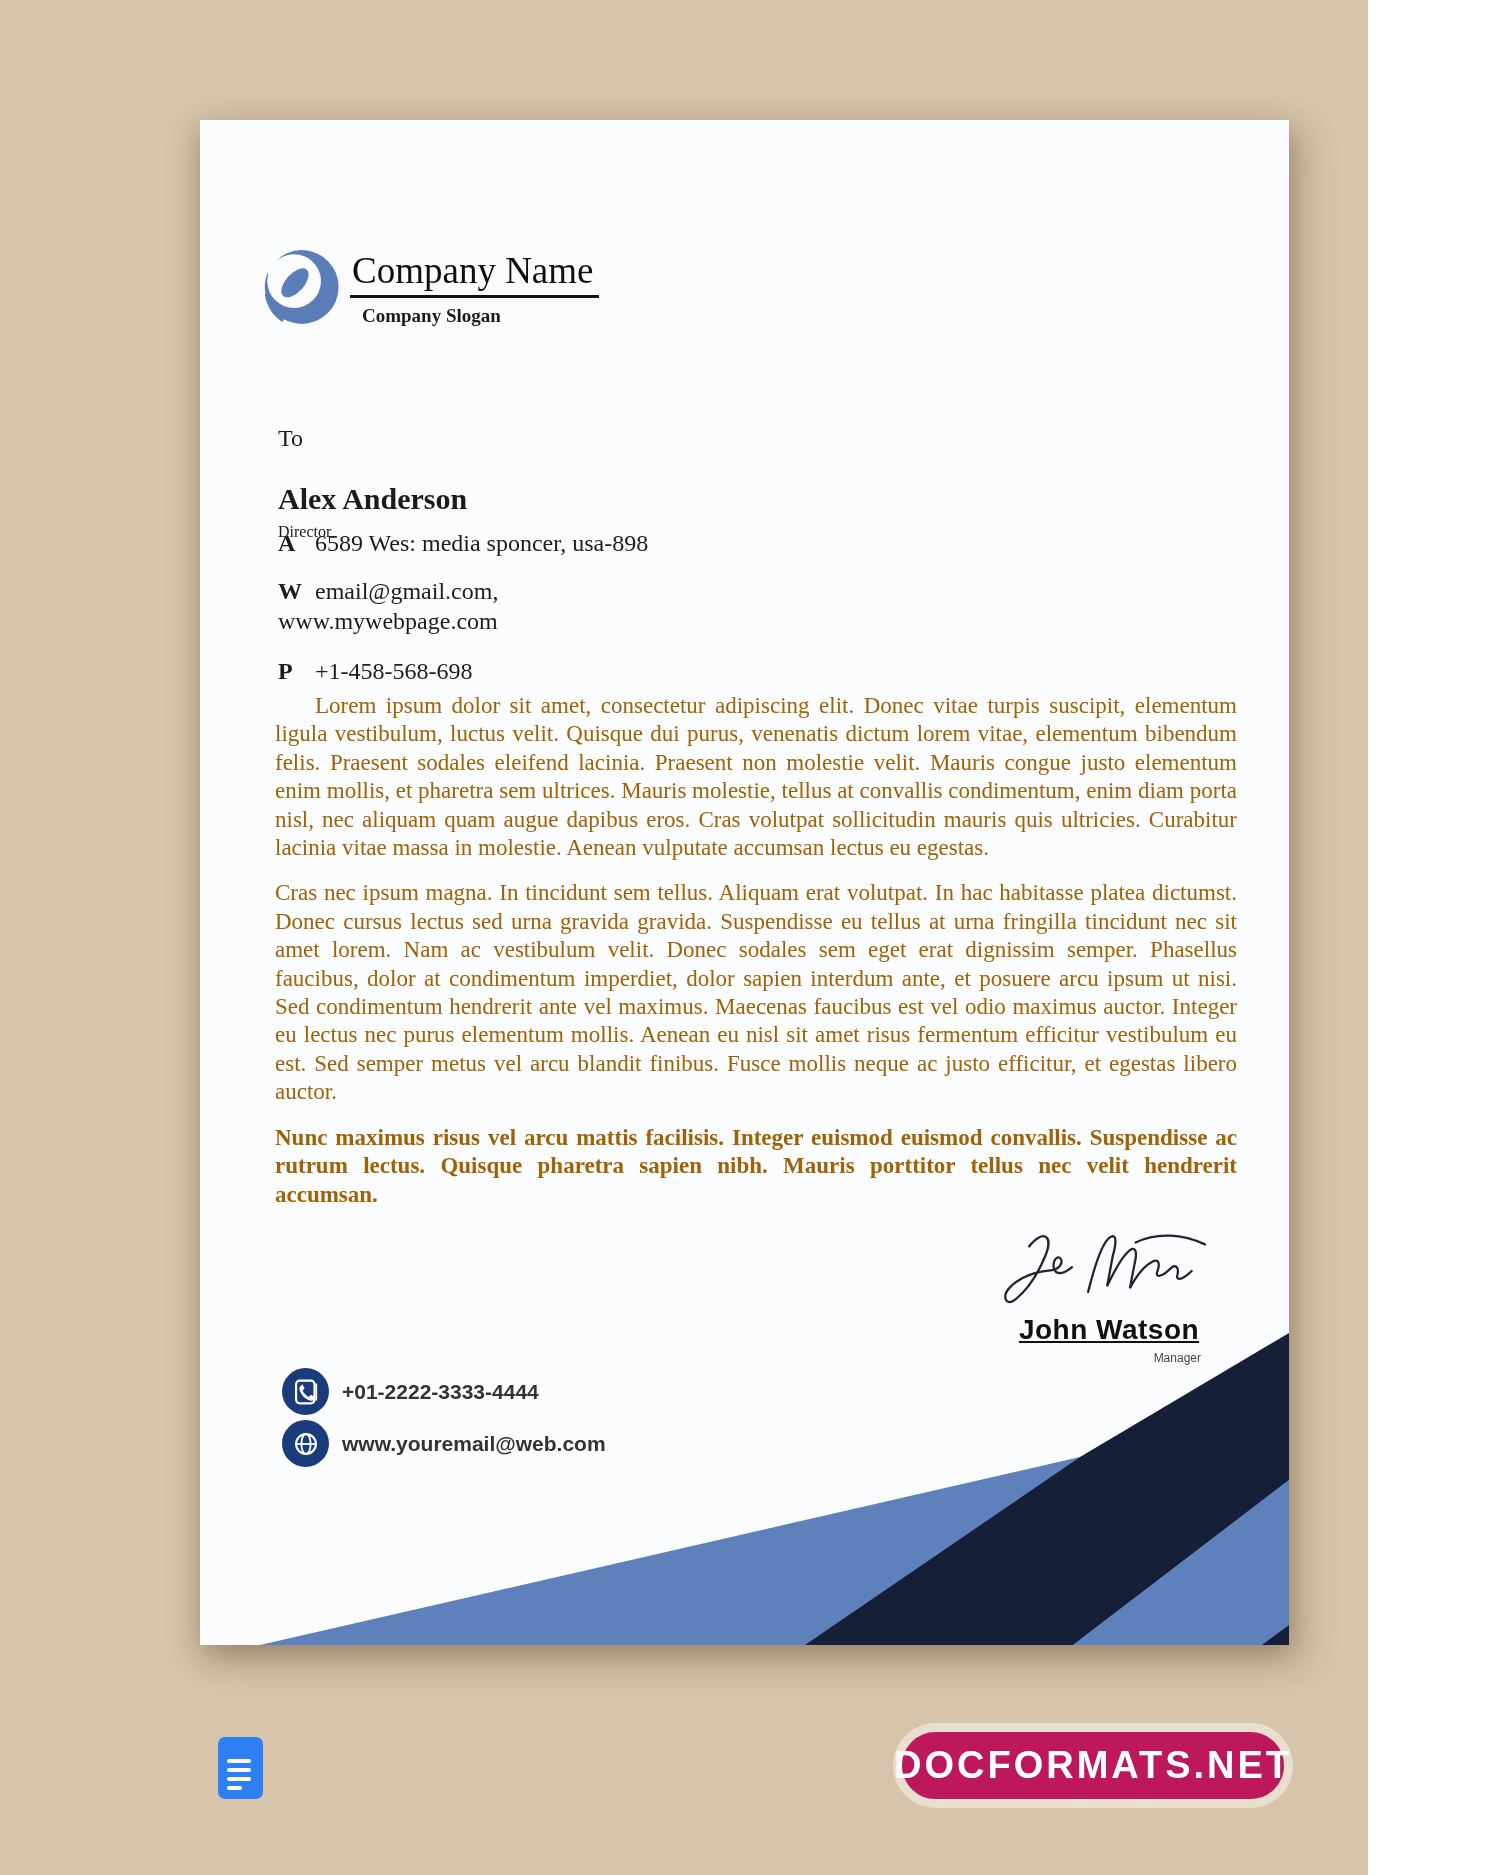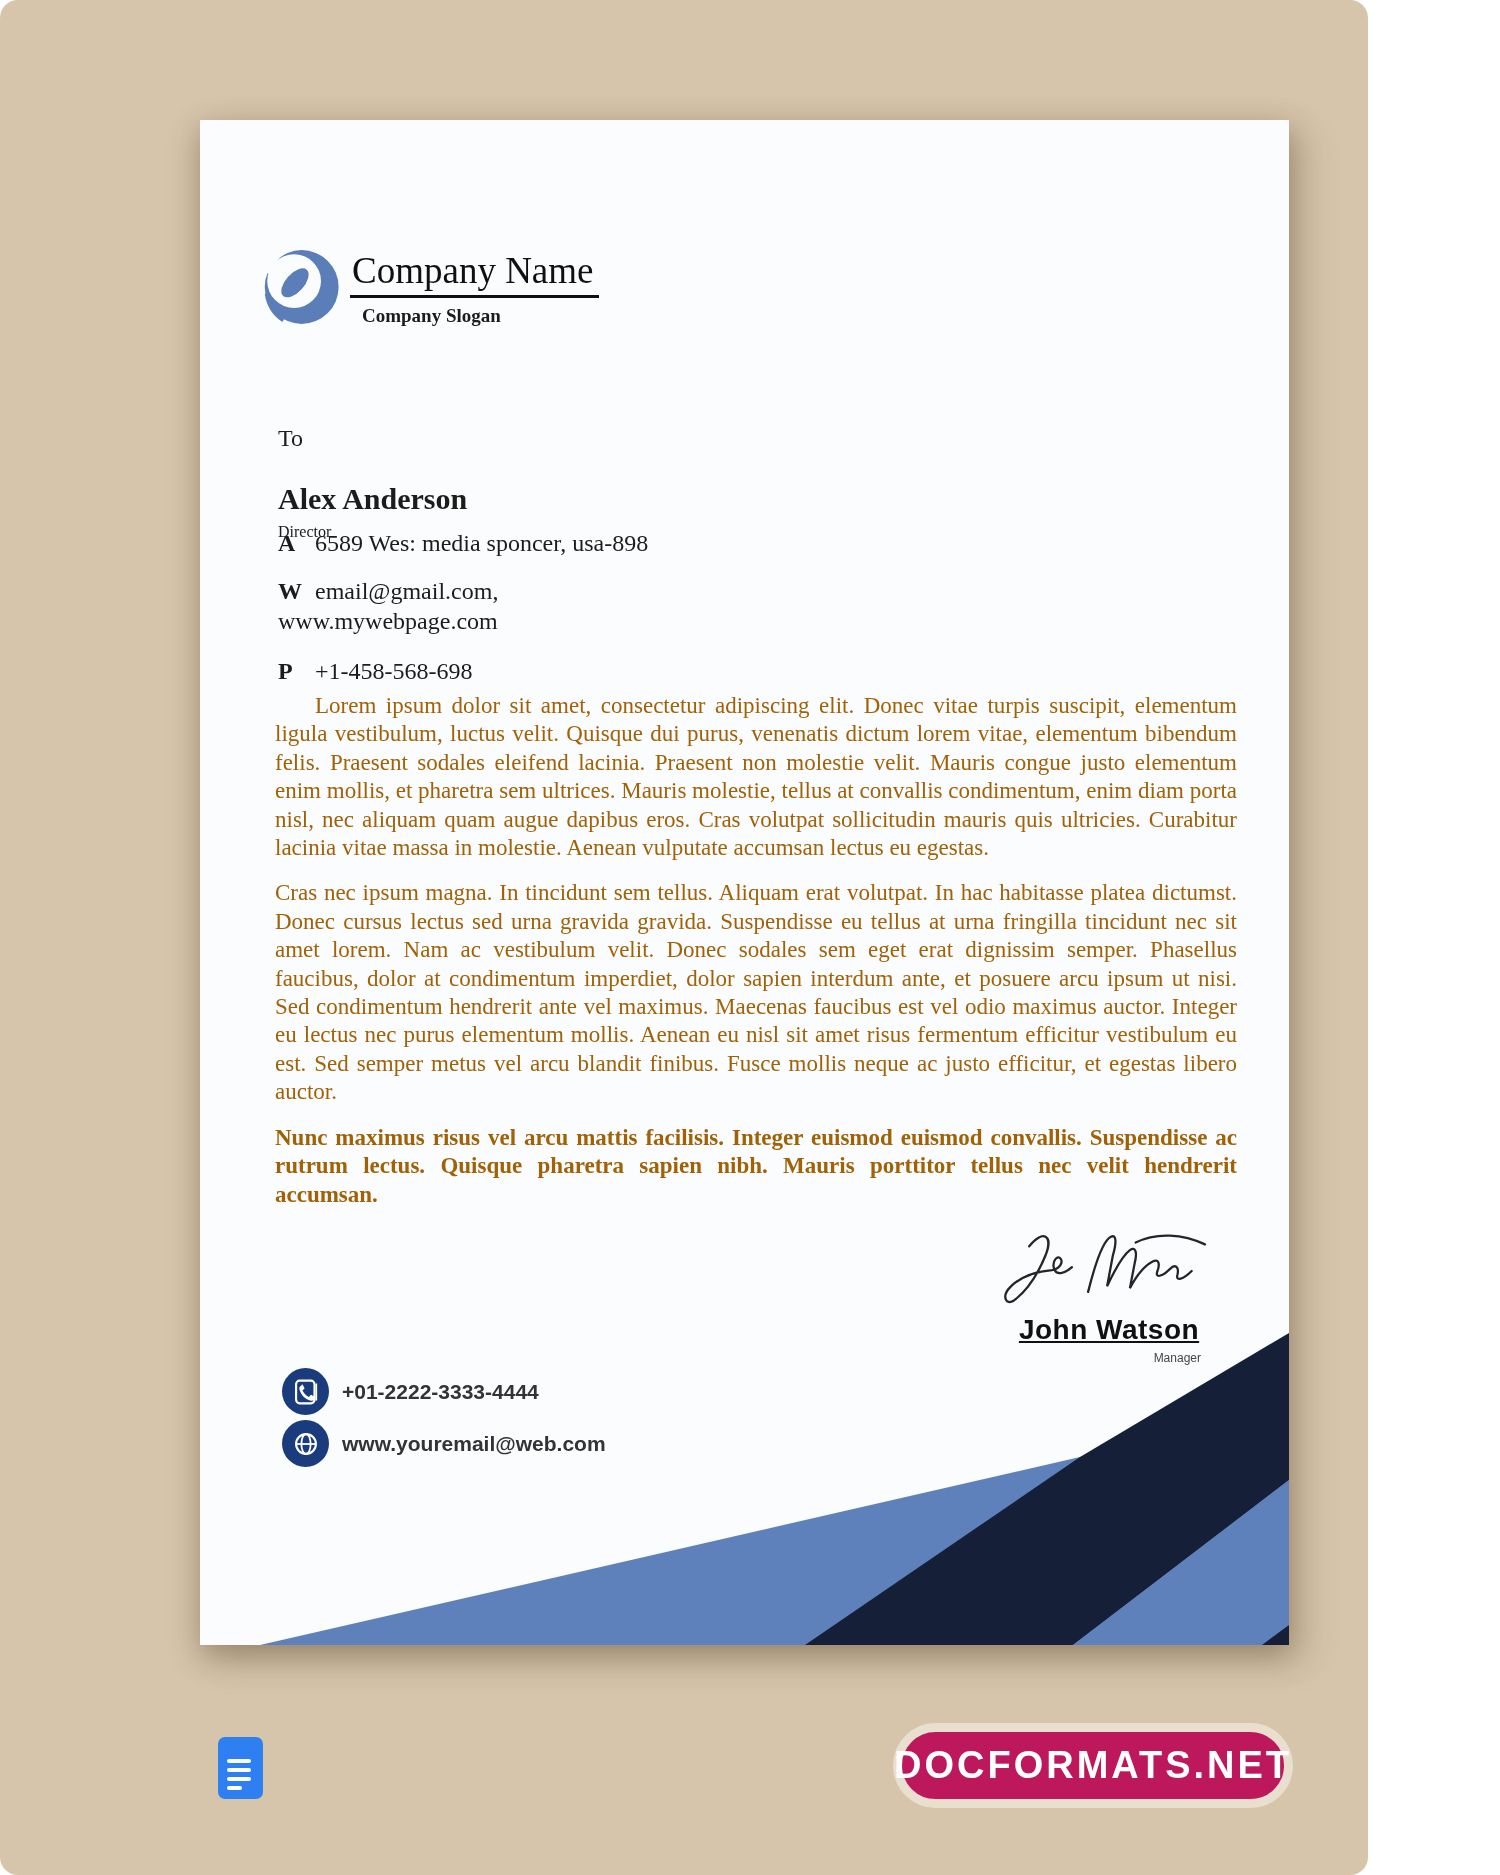--- a/index.html
+++ b/index.html
@@ -1,18 +1,18 @@
 <!DOCTYPE html>
 <html><head>
 <meta charset="utf-8">
 <style>
   * { margin:0; padding:0; box-sizing:border-box; }
   html,body { width:1500px; height:1875px; }
   body { font-family:"Liberation Serif", serif; }
-  .canvas { position:relative; width:1368px; height:1875px; background:#d6c4ab; overflow:hidden;border-radius:18px; }
+  .canvas { position:relative; width:1368px; height:1875px; background:#d6c4ab; overflow:hidden; }
 
   
   .paper {
     position:absolute; left:200px; top:120px; width:1089px; height:1525px;
     background:#fbfcfe; overflow:hidden;
     box-shadow: 0 10px 28px rgba(105,85,60,.45), 14px 14px 34px rgba(105,85,60,.22);
   }
 
   
   .logo { position:absolute; left:58px; top:120px; width:84px; height:94px; }

